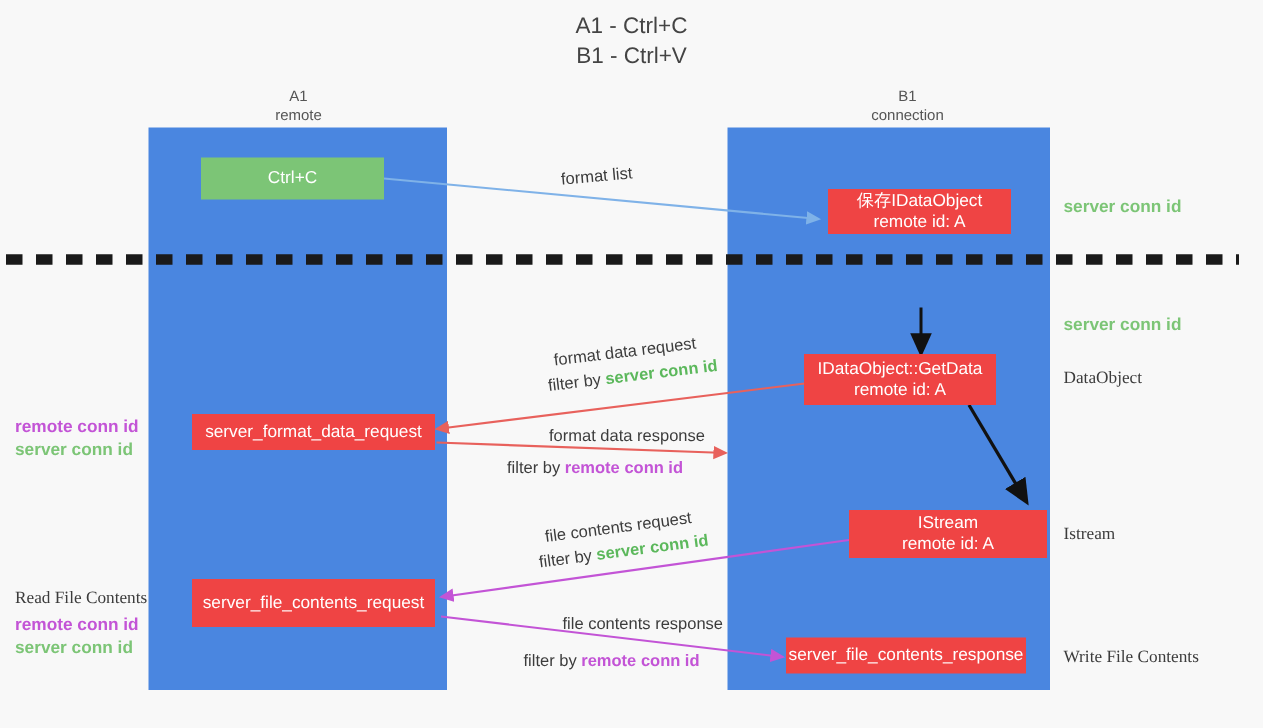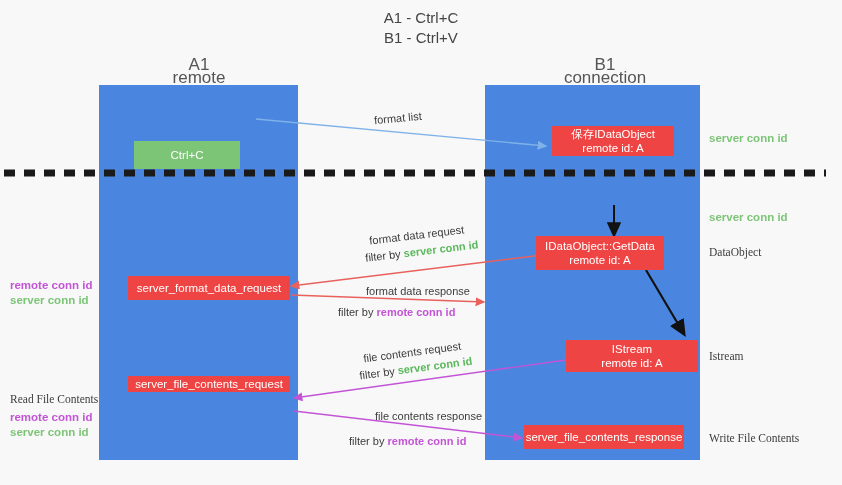--- a/index.html
+++ b/index.html
@@ -33,21 +33,21 @@
     font-size: 15px;
     line-height: 20px;
     color: #444;
   }
   .title div { white-space: pre; }
 
   
   .col-head {
     position: absolute;
     text-align: center;
-    font-size: 17px;
+    font-size: 10px;
     line-height: 13px;
     color: #555;
   }
   .col-head .l2 { display: block; }
 
   
   .lane {
     position: absolute;
     background: #4a86e0;
   }
@@ -148,21 +148,21 @@
 
     <line x1="566" y1="360" x2="294" y2="398" stroke="#c354d6" stroke-width="1.4" marker-end="url(#ah-mag)"></line>
 
     <line x1="294" y1="411" x2="522" y2="438" stroke="#c354d6" stroke-width="1.4" marker-end="url(#ah-mag)"></line>
   </svg>
 
   <svg class="overlay" viewBox="0 0 842 485">
     <line x1="4" y1="173" x2="826" y2="173" stroke="#1a1a1a" stroke-width="7" stroke-dasharray="11 9" stroke-linecap="butt"></line>
   </svg>
 
-  <div class="node green" style="left:134px; top:105px; width:106px; height:28px;margin-top:36px;">
+  <div class="node green" style="left:134px; top:105px; width:122px; height:28px;">
     <span>Ctrl+C</span>
   </div>
 
   <div class="node orange" style="left:552px; top:126px; width:122px; height:30px;">
     <span>保存IDataObject</span>
     <span>remote id: A</span>
   </div>
 
 
   <div class="node orange" style="left:536px; top:236px; width:128px; height:34px;">
@@ -173,21 +173,21 @@
   <div class="node orange" style="left:128px; top:276px; width:162px; height:24px;">
     <span>server_format_data_request</span>
   </div>
 
 
   <div class="node orange" style="left:566px; top:340px; width:132px; height:32px;">
     <span>IStream</span>
     <span>remote id: A</span>
   </div>
 
-  <div class="node orange" style="left:128px; top:376px; width:162px; height:16px;">
+  <div class="node orange" style="left:128px; top:386px; width:162px; height:32px;">
     <span>server_file_contents_request</span>
   </div>
 
   <div class="node orange" style="left:524px; top:425px; width:160px; height:24px;">
     <span>server_file_contents_response</span>
   </div>
 
   <div class="edge-label" style="left:374px; top:111px; transform:rotate(-5.2deg);">
     <span>format list</span>
   </div>

